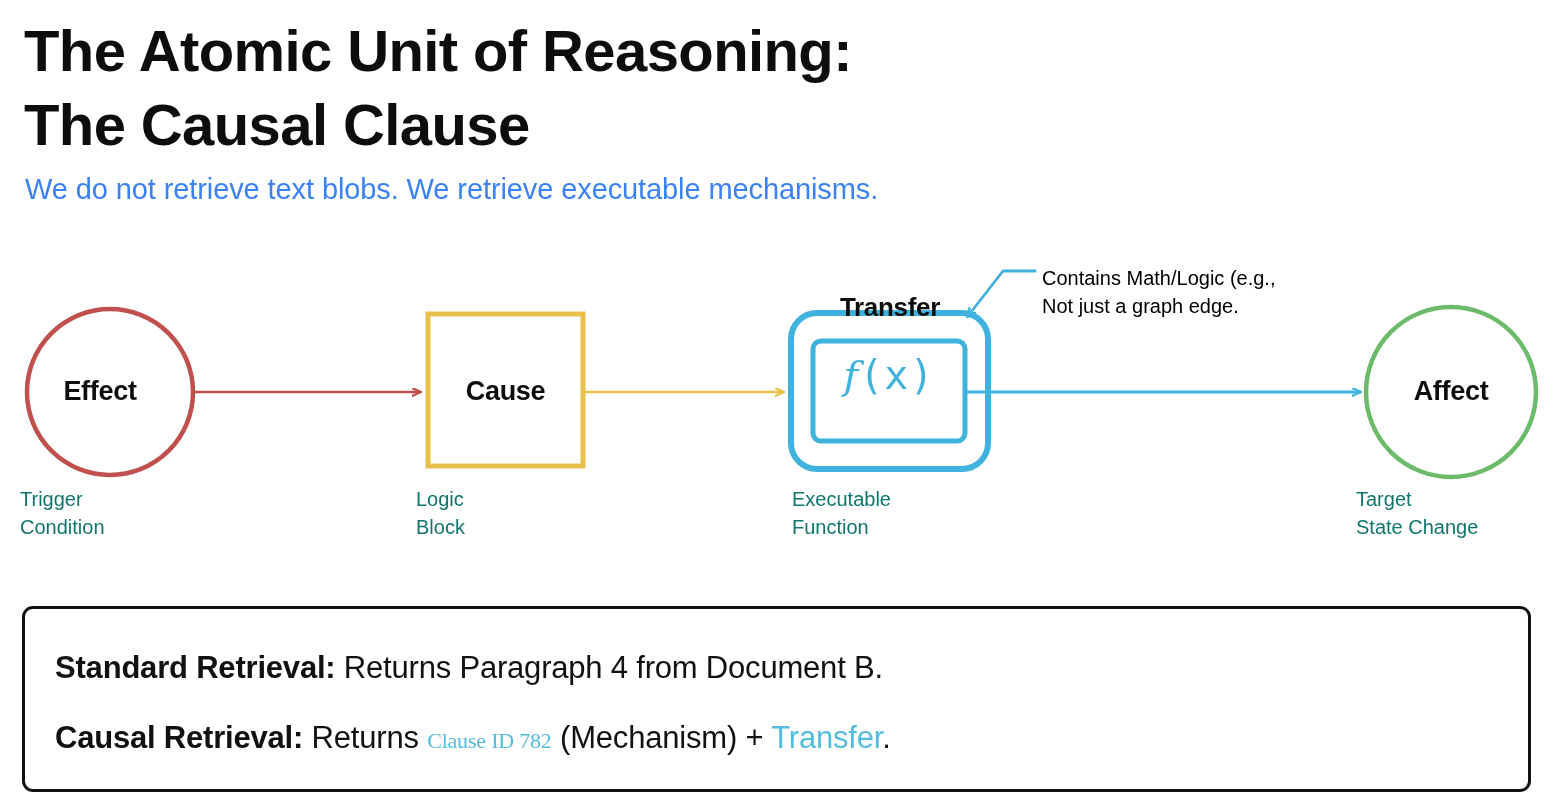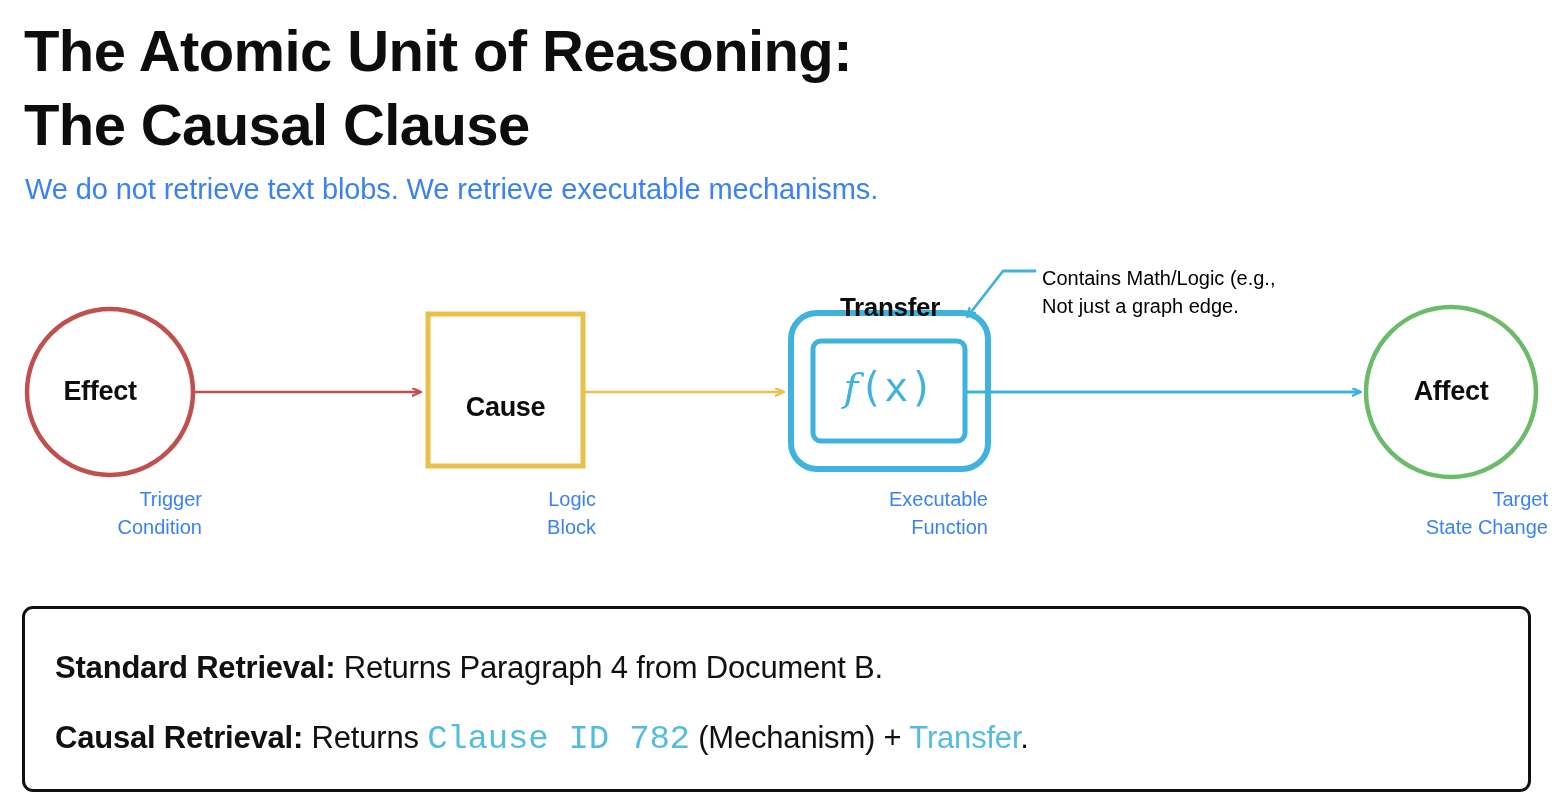--- a/index.html
+++ b/index.html
@@ -59,46 +59,45 @@
     font-weight: bold;
     font-size: 27px;
     color: #0d0d0d;
     text-align: center;
     letter-spacing: -0.3px;
   }
   .node-caption {
     position: absolute;
     font-size: 20px;
     line-height: 1.38;
-    color: #3b82f6;
-    text-align: right;
+    color: #0f766e;
+    text-align: left;
     white-space: pre-line;
   }
 
   #effect-label  { left: 26px;   top: 136px; width: 148px; }
-  #cause-label   { left: 427px;  top: 136px; width: 157px; margin-top: 16px; }
+  #cause-label   { left: 427px;  top: 136px; width: 157px; }
   #transfer-label{ left: 789px;  top: 52px;  width: 202px; font-size: 26px; }
   #affect-label  { left: 1366px; top: 136px; width: 170px; }
 
   #effect-caption   { left: 20px;   top: 246px; width: 182px; }
   #cause-caption    { left: 416px;  top: 246px; width: 180px; }
   #transfer-caption { left: 792px;  top: 246px; width: 196px; }
   #affect-caption   { left: 1356px; top: 246px; width: 192px; }
 
   #fx-glyph {
     position: absolute;
     left: 815px;
     top: 112px;
     width: 148px;
     text-align: center;
     font-family: "DejaVu Sans Mono", monospace;
     font-size: 40px;
     color: #3fb3dd;
     letter-spacing: 1px;
-    margin-top: 12px;
   }
   #fx-glyph .fx-f { font-family: "DejaVu Serif", serif; font-style: italic; }
 
   
   #callout-text {
     position: absolute;
     left: 1042px;
     top: 24px;
     width: 330px;
     font-size: 20px;
@@ -128,23 +127,23 @@
     left: 30px;
     font-size: 31px;
     color: #111111;
     white-space: nowrap;
     letter-spacing: -0.2px;
   }
   #panel-line-1 { top: 41px; }
   #panel-line-2 { top: 111px; }
   .panel-line .lead { font-weight: bold; }
   .panel-line .code {
-    font-family: Liberation Mono, monospace;
+    font-family: Liberation Serif, serif;
     color: #54bcdf;
-    font-size: 34px;
+    font-size: 22px;
   }
   .panel-line .accent { color: #54bcdf; }
 </style>
 </head>
 <body>
 
 <div id="page-title">The Atomic Unit of Reasoning:
 The Causal Clause</div>
 <div id="page-subtitle">We do not retrieve text blobs. We retrieve executable mechanisms.</div>
 

